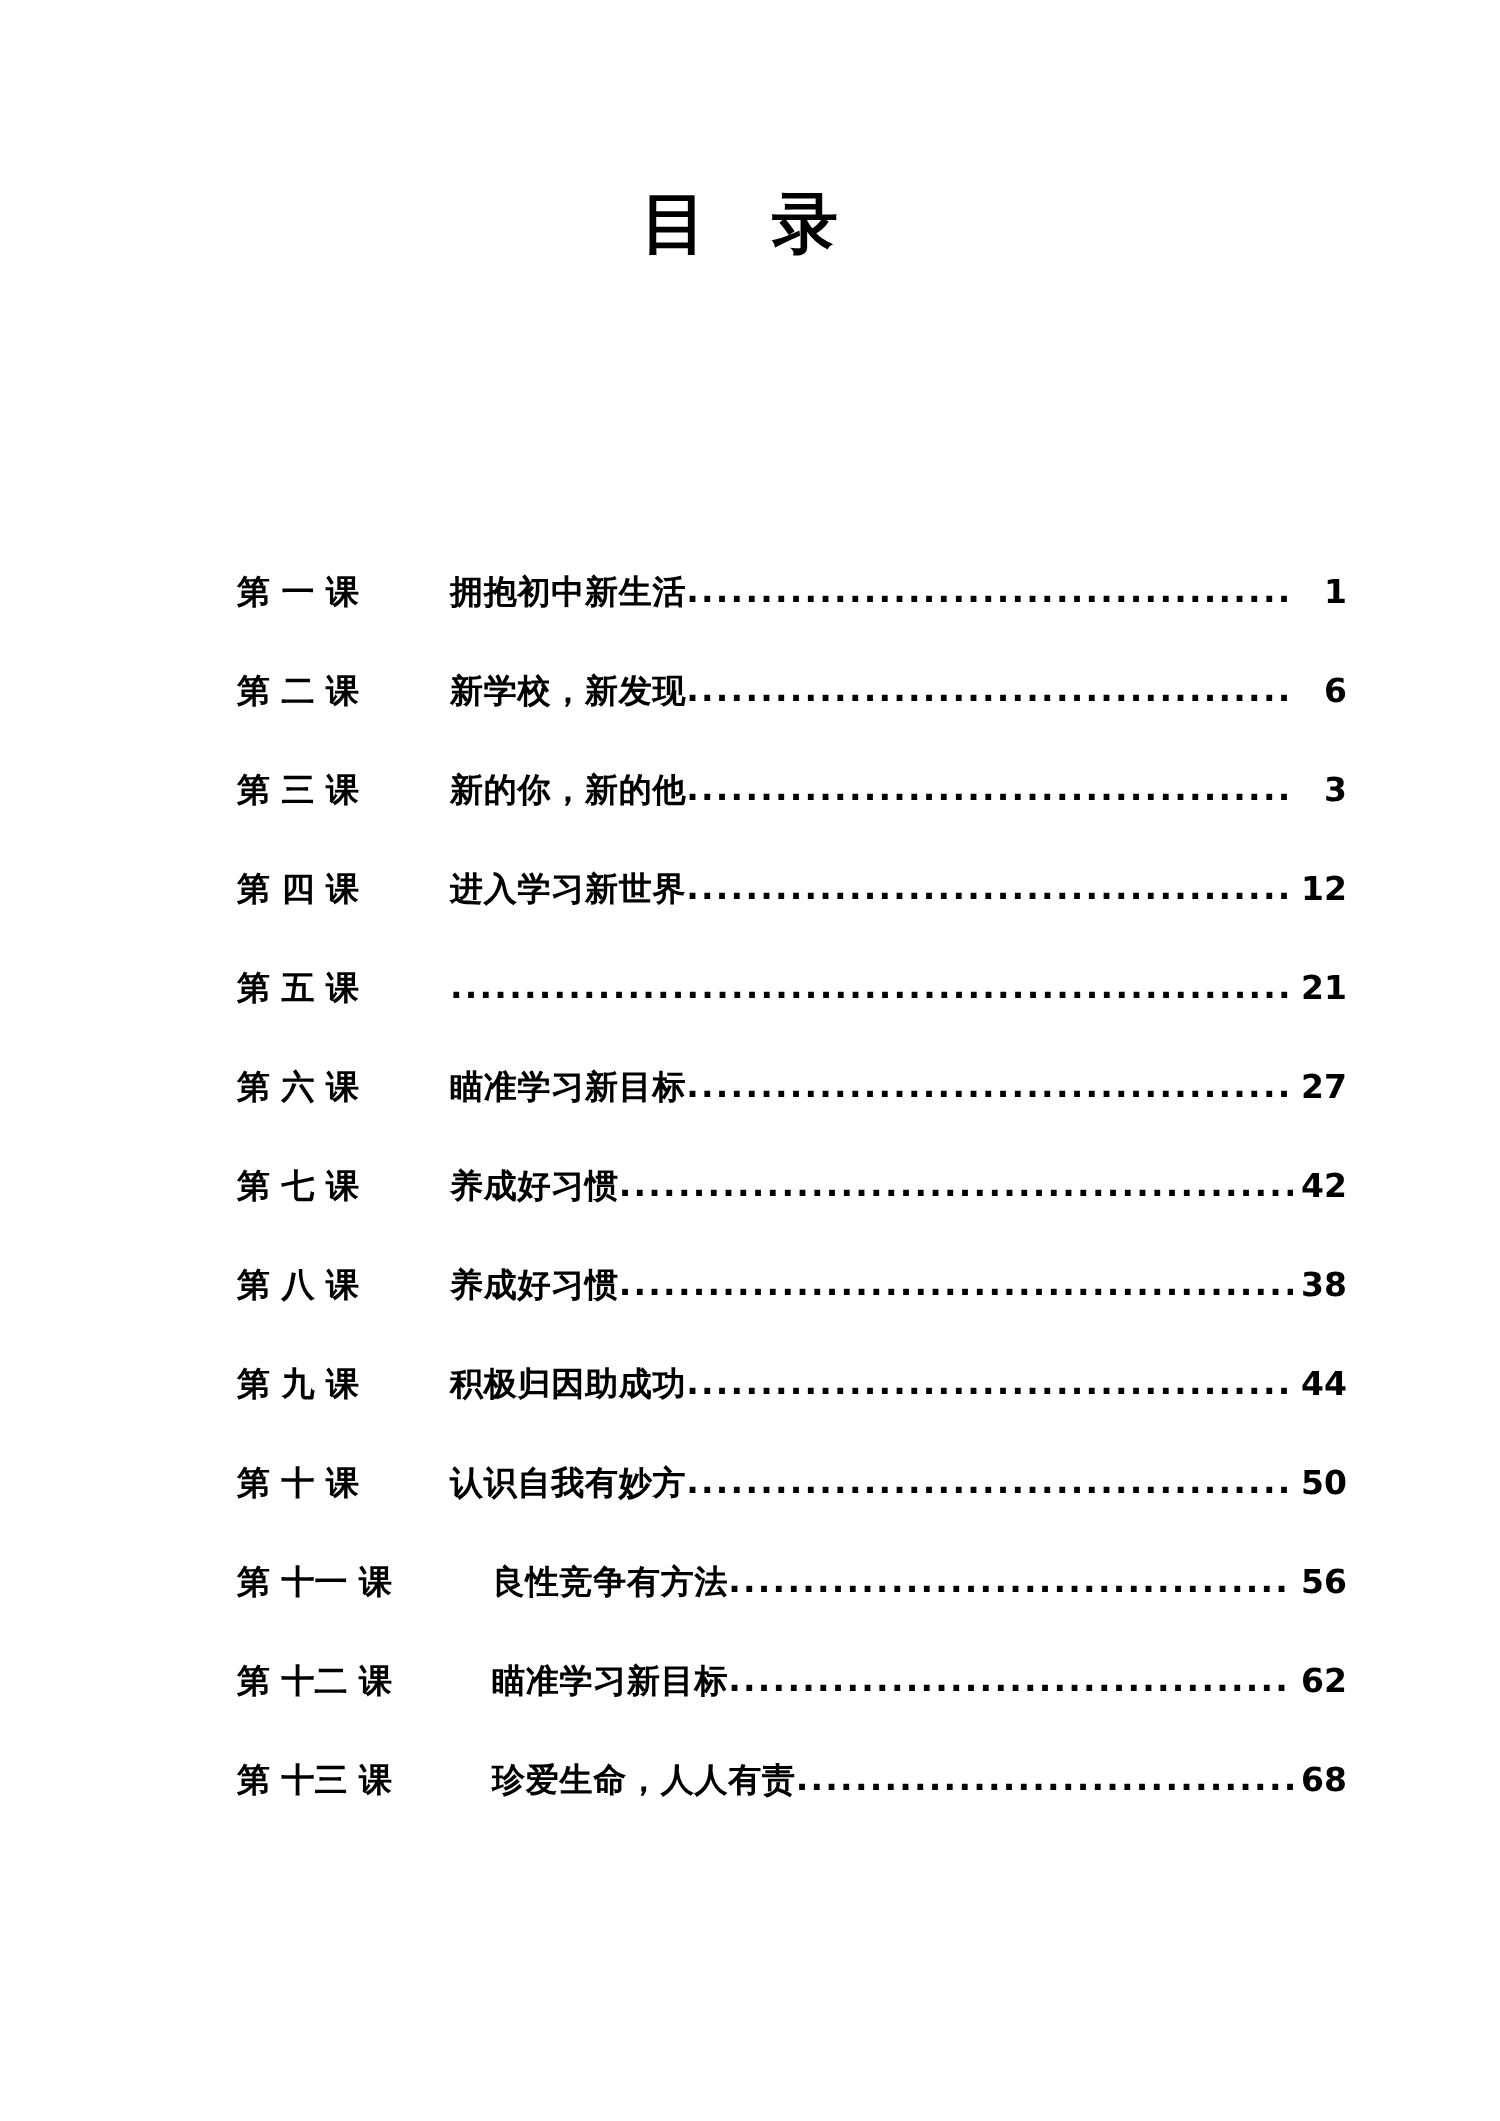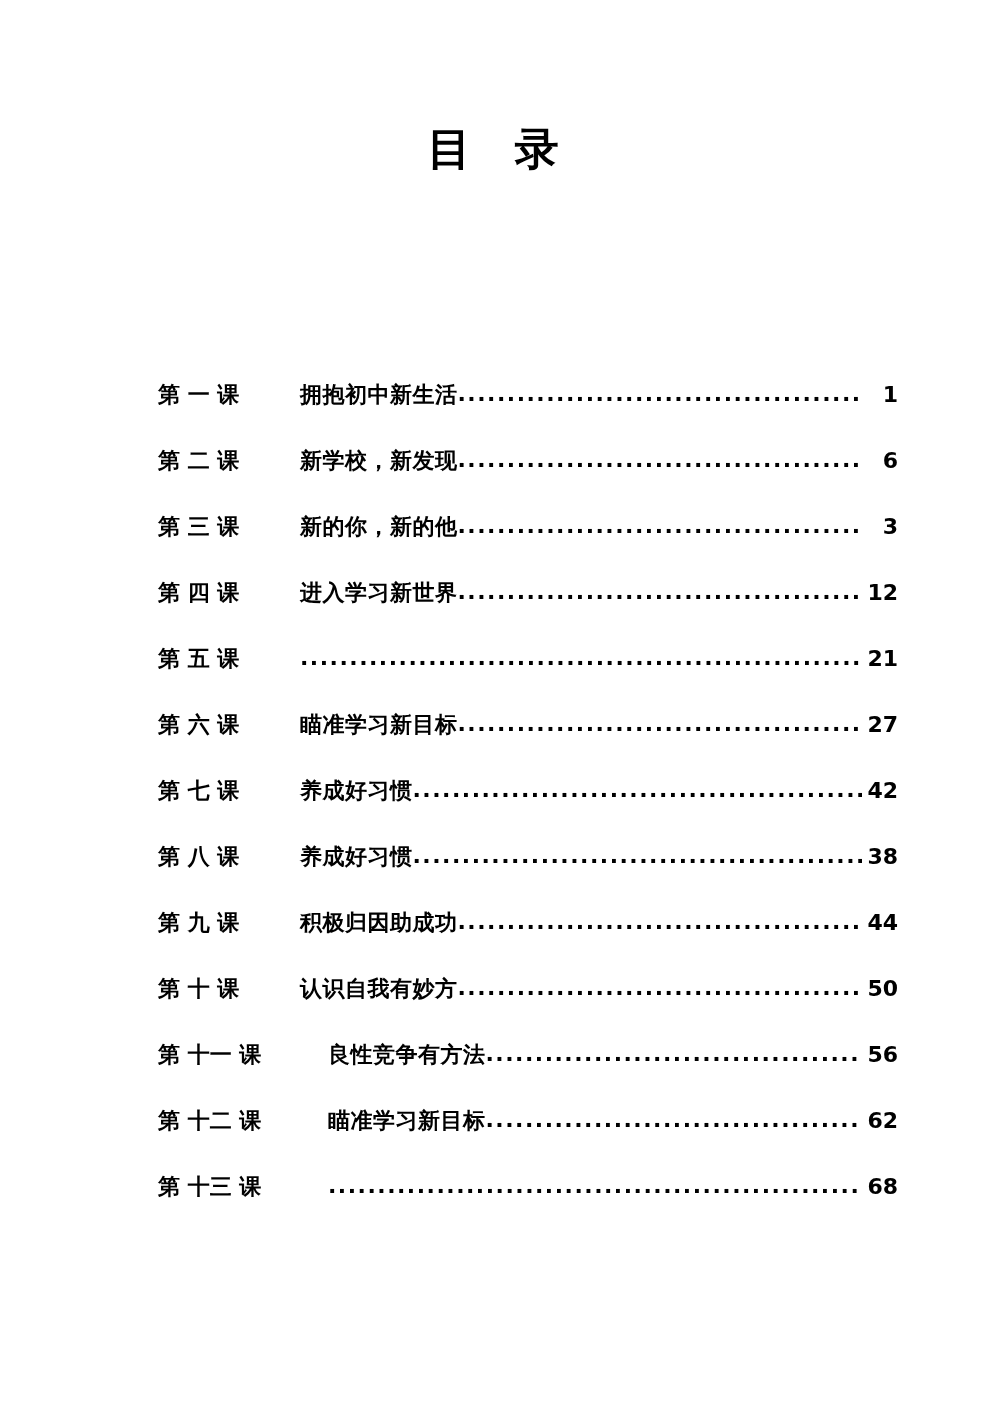--- a/index.html
+++ b/index.html
@@ -168,18 +168,19 @@
 
     <li class="toc-row">
       <span class="lesson-label wide">第 十二 课</span>
       <span class="lesson-title">瞄准学习新目标</span>
       <span class="dots">.............................................................................................................</span>
       <span class="page-num">62</span>
     </li>
 
     <li class="toc-row">
       <span class="lesson-label wide">第 十三 课</span>
+      <span class="lesson-title">珍爱生命，人人有责</span>
       <span class="dots">.............................................................................................................</span>
       <span class="page-num">68</span>
     </li>
 
   </ul>
 </div>
 
 </body></html>

